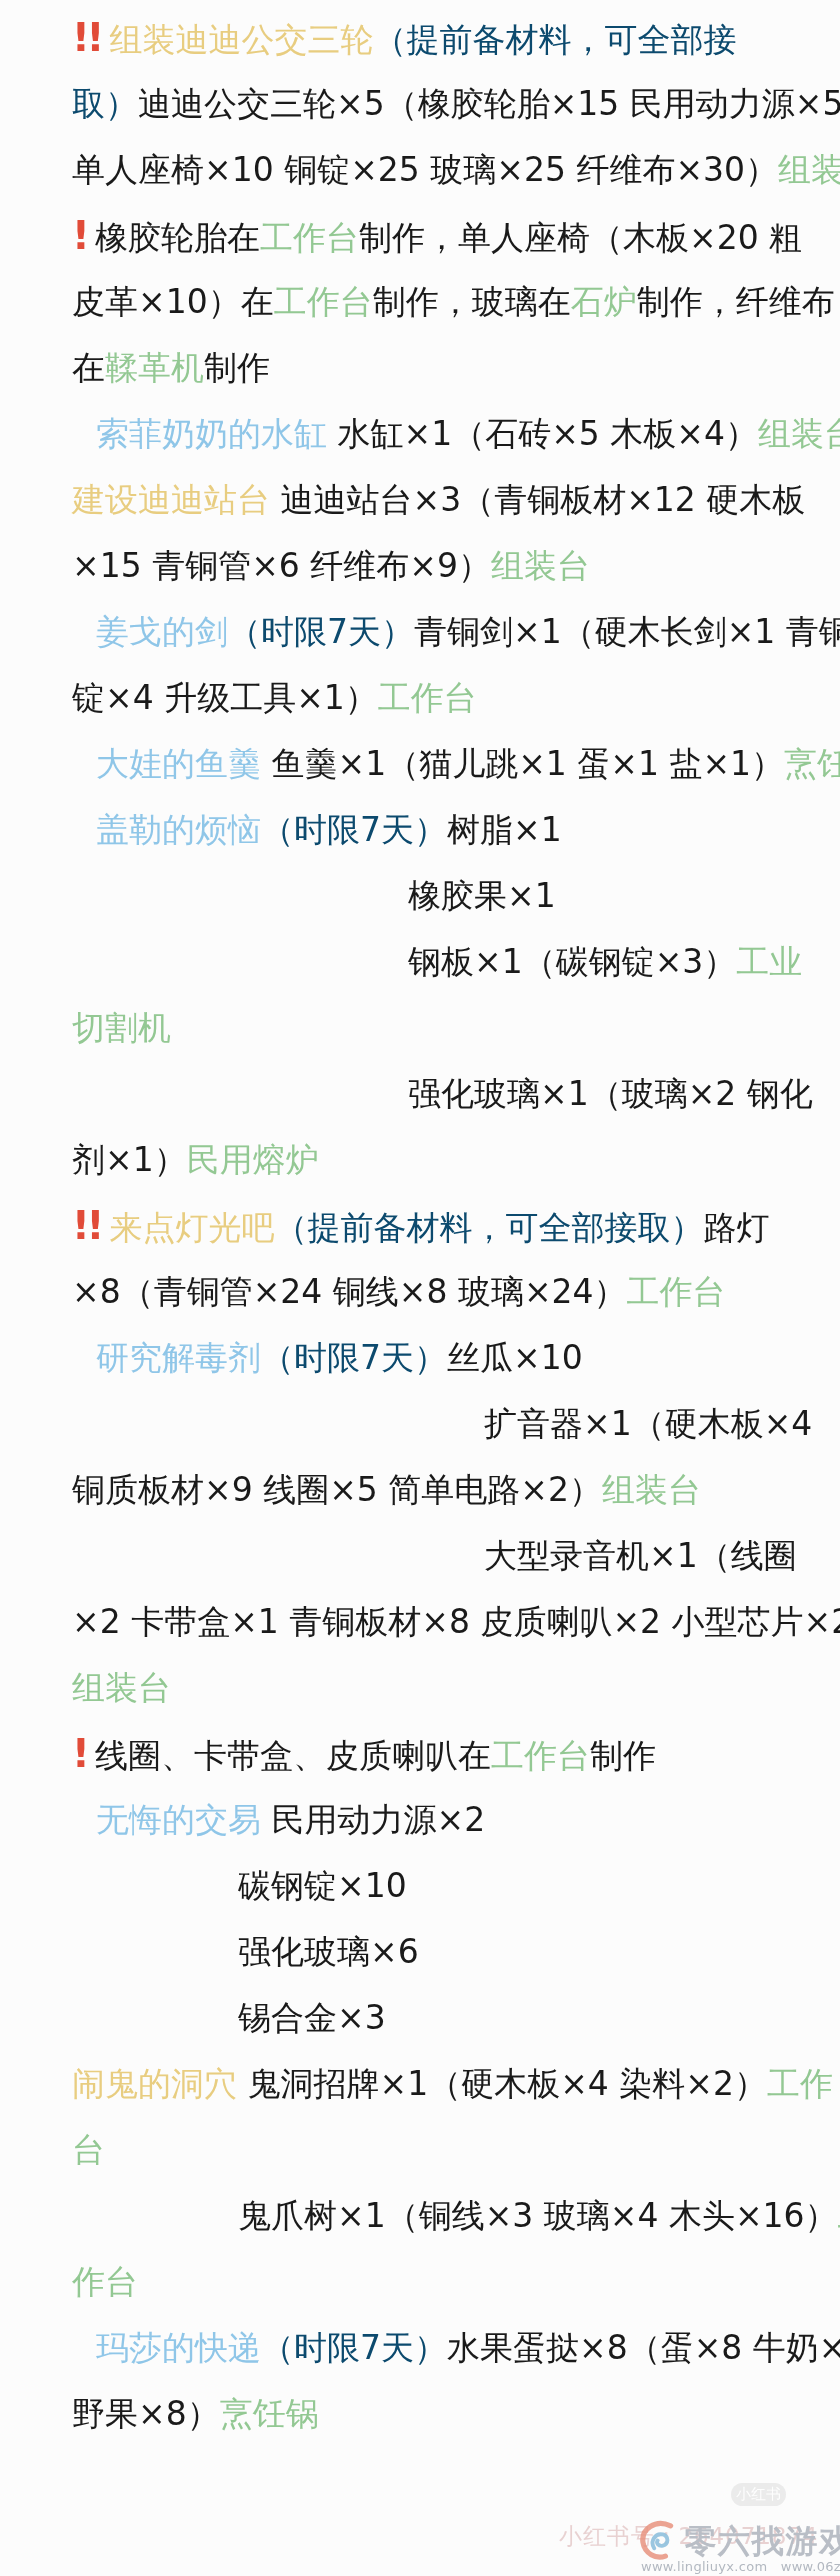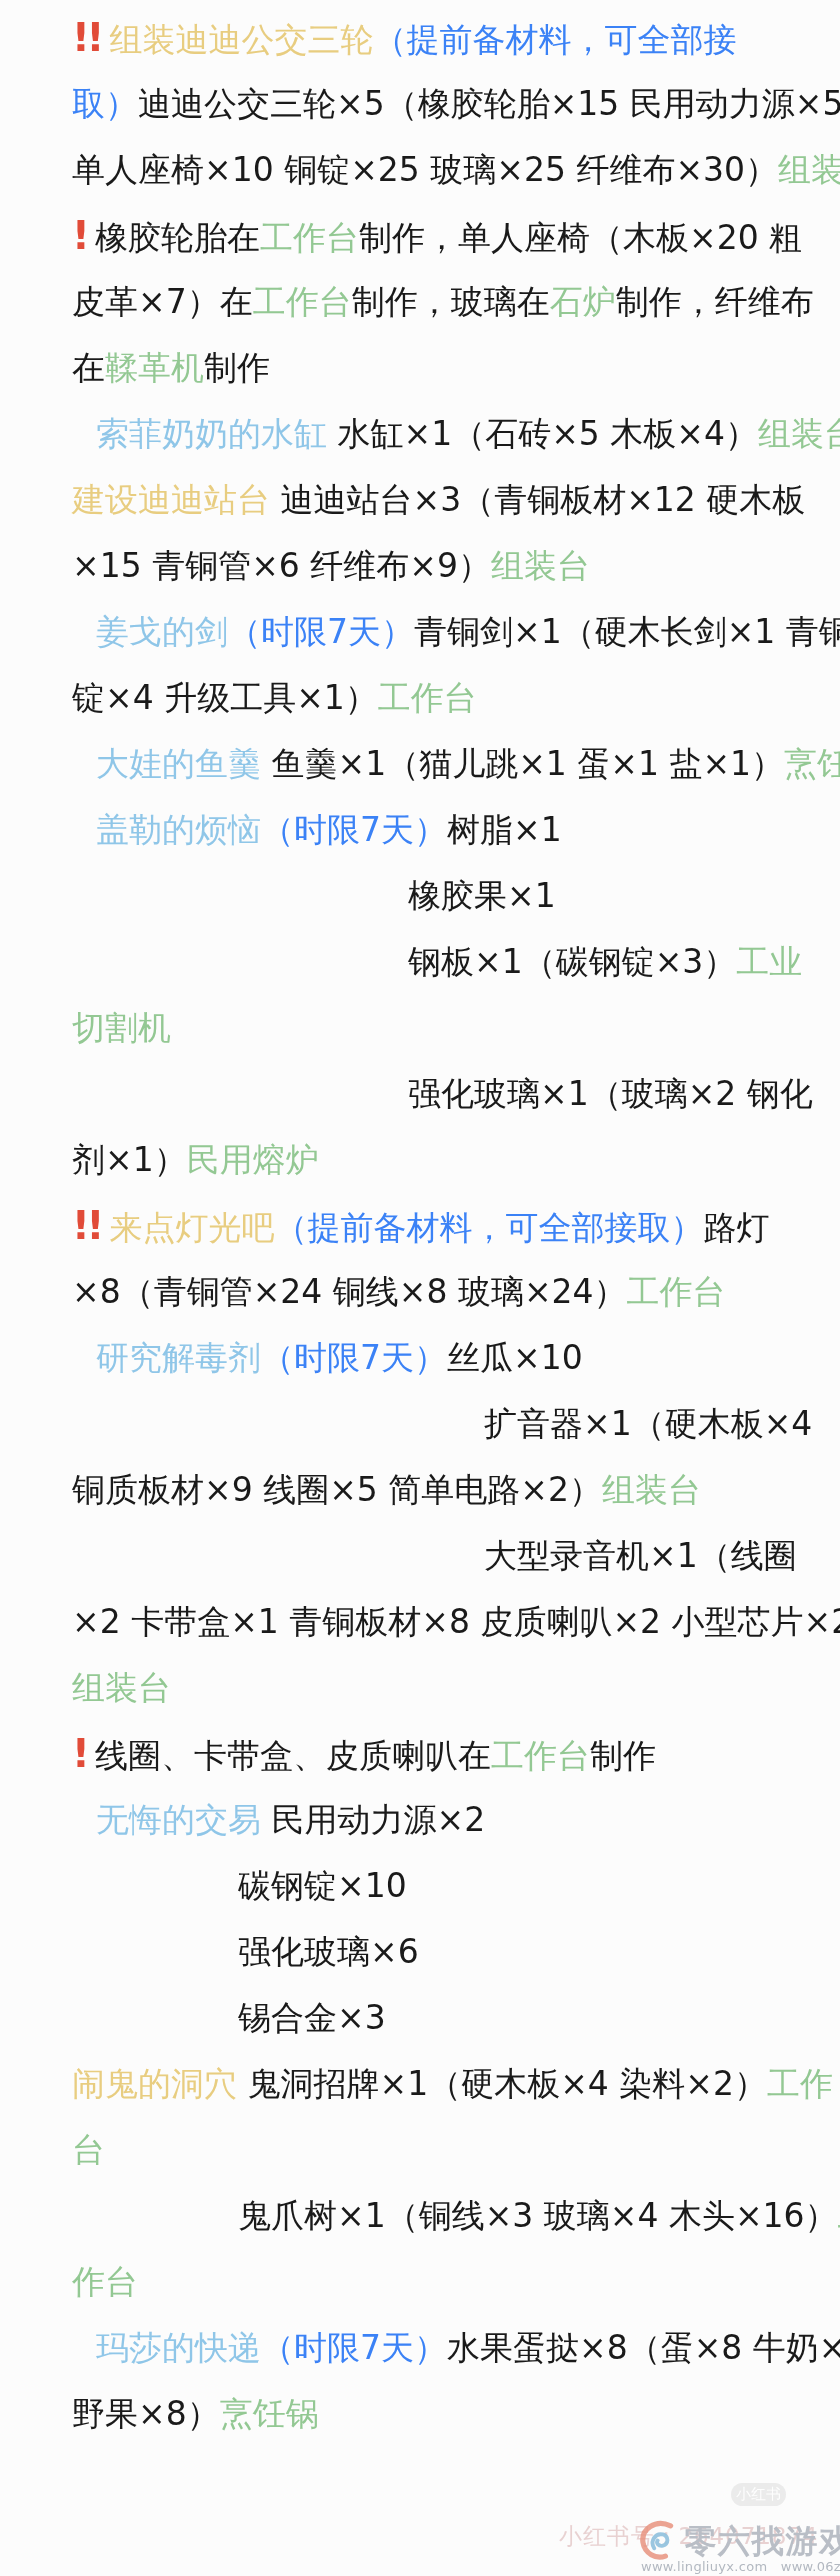--- a/index.html
+++ b/index.html
@@ -14,21 +14,21 @@
     position:absolute;left:72px;top:0;right:17px;
     padding-top:5.1px;
   }
   .line{
     height:66px;line-height:66px;
     font-size:33px;white-space:nowrap;
     color:#1a1a1a;
   }
   .seg{display:inline;}
   .k{color:#1a1a1a;}
-  .r{color:#3b82f6;}
+  .r{color:#0c4a6e;}
   .y{color:#e8cd80;}
   .b{color:#8fc6e8;margin-left:24px;}
   .g{color:#93c893;}
   .exclaim{
     color:#e14b38;font-weight:800;
     font-size:39px;letter-spacing:-3.4px;
     margin-right:8.6px;
   }
   
   .xhs-badge{
@@ -61,21 +61,21 @@
 </head>
 <body>
 
 <div class="page">
 
   <div class="guide" id="guide">
       <div class="line"><span class="seg exclaim">!!</span><span class="seg y">组装迪迪公交三轮</span><span class="seg r">（提前备材料，可全部接</span></div>
       <div class="line"><span class="seg r">取）</span><span class="seg k">迪迪公交三轮×5（橡胶轮胎×15 民用动力源×5</span></div>
       <div class="line"><span class="seg k">单人座椅×10 铜锭×25 玻璃×25 纤维布×30）</span><span class="seg g">组装台</span></div>
       <div class="line"><span class="seg exclaim">!</span><span class="seg k">橡胶轮胎在</span><span class="seg g">工作台</span><span class="seg k">制作，单人座椅（木板×20 粗</span></div>
-      <div class="line"><span class="seg k">皮革×7）在</span><span class="seg g">工作台</span><span class="seg k">制作，玻璃在</span><span class="seg g">石炉</span><span class="seg k">制作，纤维布</span></div>
+      <div class="line"><span class="seg k">皮革×10）在</span><span class="seg g">工作台</span><span class="seg k">制作，玻璃在</span><span class="seg g">石炉</span><span class="seg k">制作，纤维布</span></div>
       <div class="line"><span class="seg k">在</span><span class="seg g">鞣革机</span><span class="seg k">制作</span></div>
       <div class="line"><span class="seg b">索菲奶奶的水缸</span><span class="seg k"> 水缸×1（石砖×5 木板×4）</span><span class="seg g">组装台</span></div>
       <div class="line"><span class="seg y">建设迪迪站台</span><span class="seg k"> 迪迪站台×3（青铜板材×12 硬木板</span></div>
       <div class="line"><span class="seg k">×15 青铜管×6 纤维布×9）</span><span class="seg g">组装台</span></div>
       <div class="line"><span class="seg b">姜戈的剑</span><span class="seg r">（时限7天）</span><span class="seg k">青铜剑×1（硬木长剑×1 青铜</span></div>
       <div class="line"><span class="seg k">锭×4 升级工具×1）</span><span class="seg g">工作台</span></div>
       <div class="line"><span class="seg b">大娃的鱼羹</span><span class="seg k"> 鱼羹×1（猫儿跳×1 蛋×1 盐×1）</span><span class="seg g">烹饪锅</span></div>
       <div class="line"><span class="seg b">盖勒的烦恼</span><span class="seg r">（时限7天）</span><span class="seg k">树脂×1</span></div>
       <div class="line" style="padding-left: 336px;"><span class="seg k">橡胶果×1</span></div>
       <div class="line" style="padding-left: 336px;"><span class="seg k">钢板×1（碳钢锭×3）</span><span class="seg g">工业</span></div>

